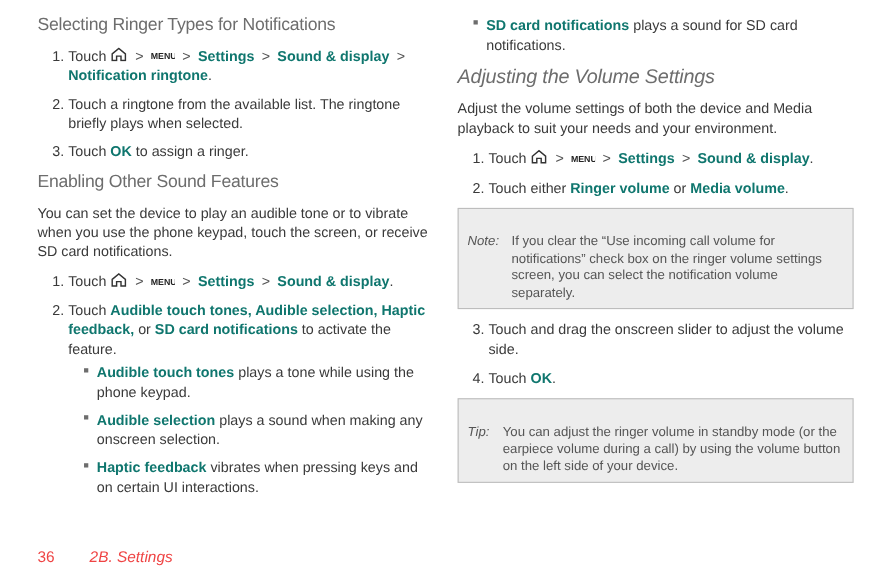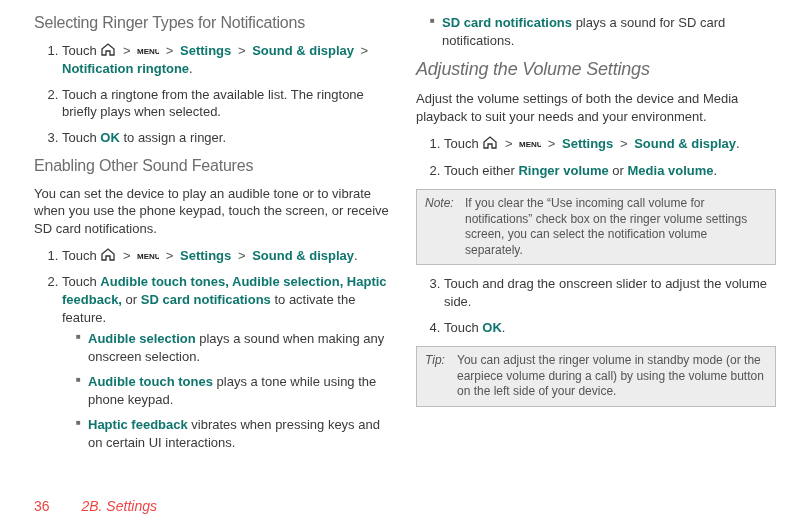--- a/index.html
+++ b/index.html
@@ -68,21 +68,21 @@
     content: "■";
     position: absolute;
     left: 0;
     top: 2px;
     font-size: 8px;
     color: #6d6d6d;
   }
   .notebox, .tipbox {
     border: 1px solid #bdbdbd;
     background: #ededed;
-    padding: 6px 8px 6px 8px;
+    padding: 22px 8px 6px 8px;
     font-size: 12px;
     line-height: 1.3;
     margin: 6px 0 10px 0;
     color:#555;
     display:flex;
     gap:6px;
   }
   .notebox .label, .tipbox .label {
     font-style: italic;
     flex-shrink:0;
@@ -147,22 +147,22 @@
               <text x="0" y="10" font-size="8" font-weight="bold" fill="#222" font-family="Arial">MENU</text>
             </svg></span>
         <span class="sep">&gt;</span>
         <span class="bold">Settings</span>
         <span class="sep">&gt;</span>
         <span class="bold">Sound &amp; display</span><span>.</span>
       </li>
       <li>
         <span>Touch </span><span class="bold">Audible touch tones, Audible selection, Haptic feedback,</span><span>  or </span><span class="bold">SD card notifications</span><span> to activate the feature.</span>
         <ul class="sublist">
+          <li><span class="bold">Audible touch tones</span><span> plays a tone while using the phone keypad.</span></li>
           <li><span class="bold">Audible selection</span><span> plays a sound when making any onscreen selection.</span></li>
-          <li><span class="bold">Audible touch tones</span><span> plays a tone while using the phone keypad.</span></li>
           <li><span class="bold">Haptic feedback</span><span> vibrates when pressing keys and on certain UI interactions.</span></li>
         </ul>
       </li>
     </ol>
   </div>
 
   <div class="col">
     <ul class="sublist" style="padding-left:14px; margin-top:4px;">
       <li><span class="bold">SD card notifications</span><span> plays a sound for SD card notifications.</span></li>
     </ul>

